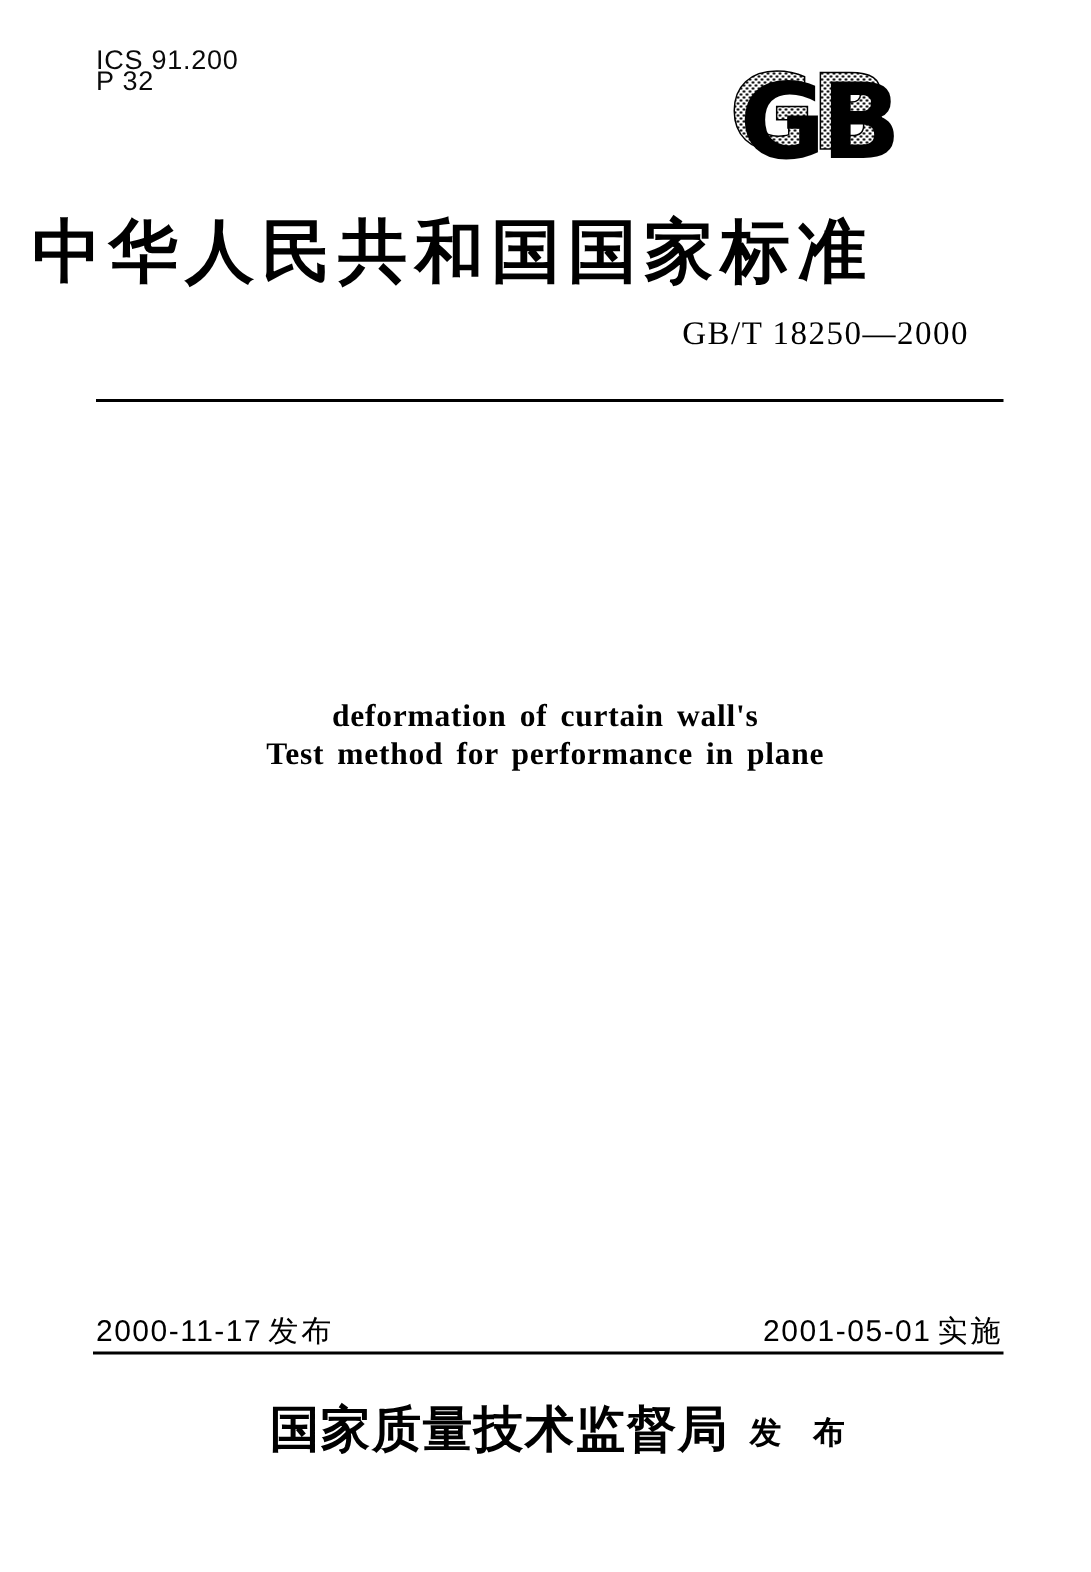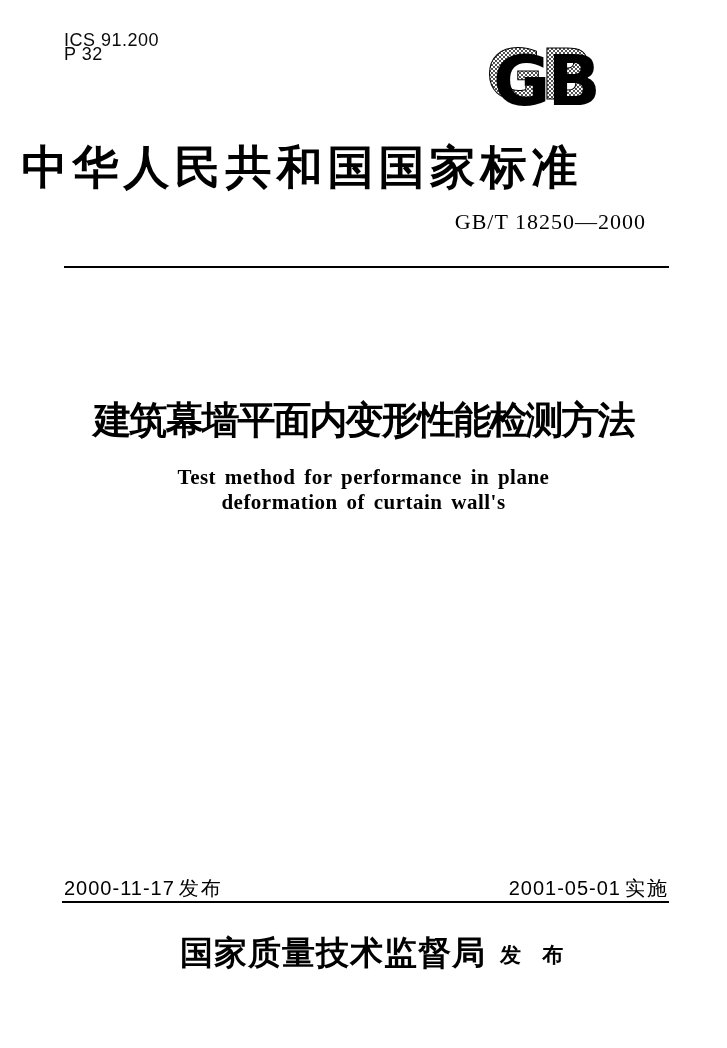--- a/index.html
+++ b/index.html
@@ -160,24 +160,23 @@
     <text x="1" y="57" font-family="DejaVu Sans, sans-serif" font-weight="bold" font-size="70" letter-spacing="-3" fill="url(#stipple)" stroke="#000" stroke-width="1">GB</text>
     <text x="8" y="63" font-family="DejaVu Sans, sans-serif" font-weight="bold" font-size="70" letter-spacing="-3" fill="#000">GB</text>
   </svg>
 
   <div class="heading">中华人民共和国国家标准</div>
 
   <div class="std-number">GB/T 18250—2000</div>
 
   <div class="rule rule-top"></div>
 
-  <div class="title-zh">建筑幕墙平面内变形性能检测方法</div>
   <div class="title-en">
+    <div>deformation of curtain wall's</div>
     <div>Test method for performance in plane</div>
-    <div>deformation of curtain wall's</div>
   </div>
 
   <div class="date-row">
     <div>
       <span class="date-num">2000-11-17</span><span class="date-label">发布</span>
     </div>
     <div>
       <span class="date-num">2001-05-01</span><span class="date-label">实施</span>
     </div>
   </div>

